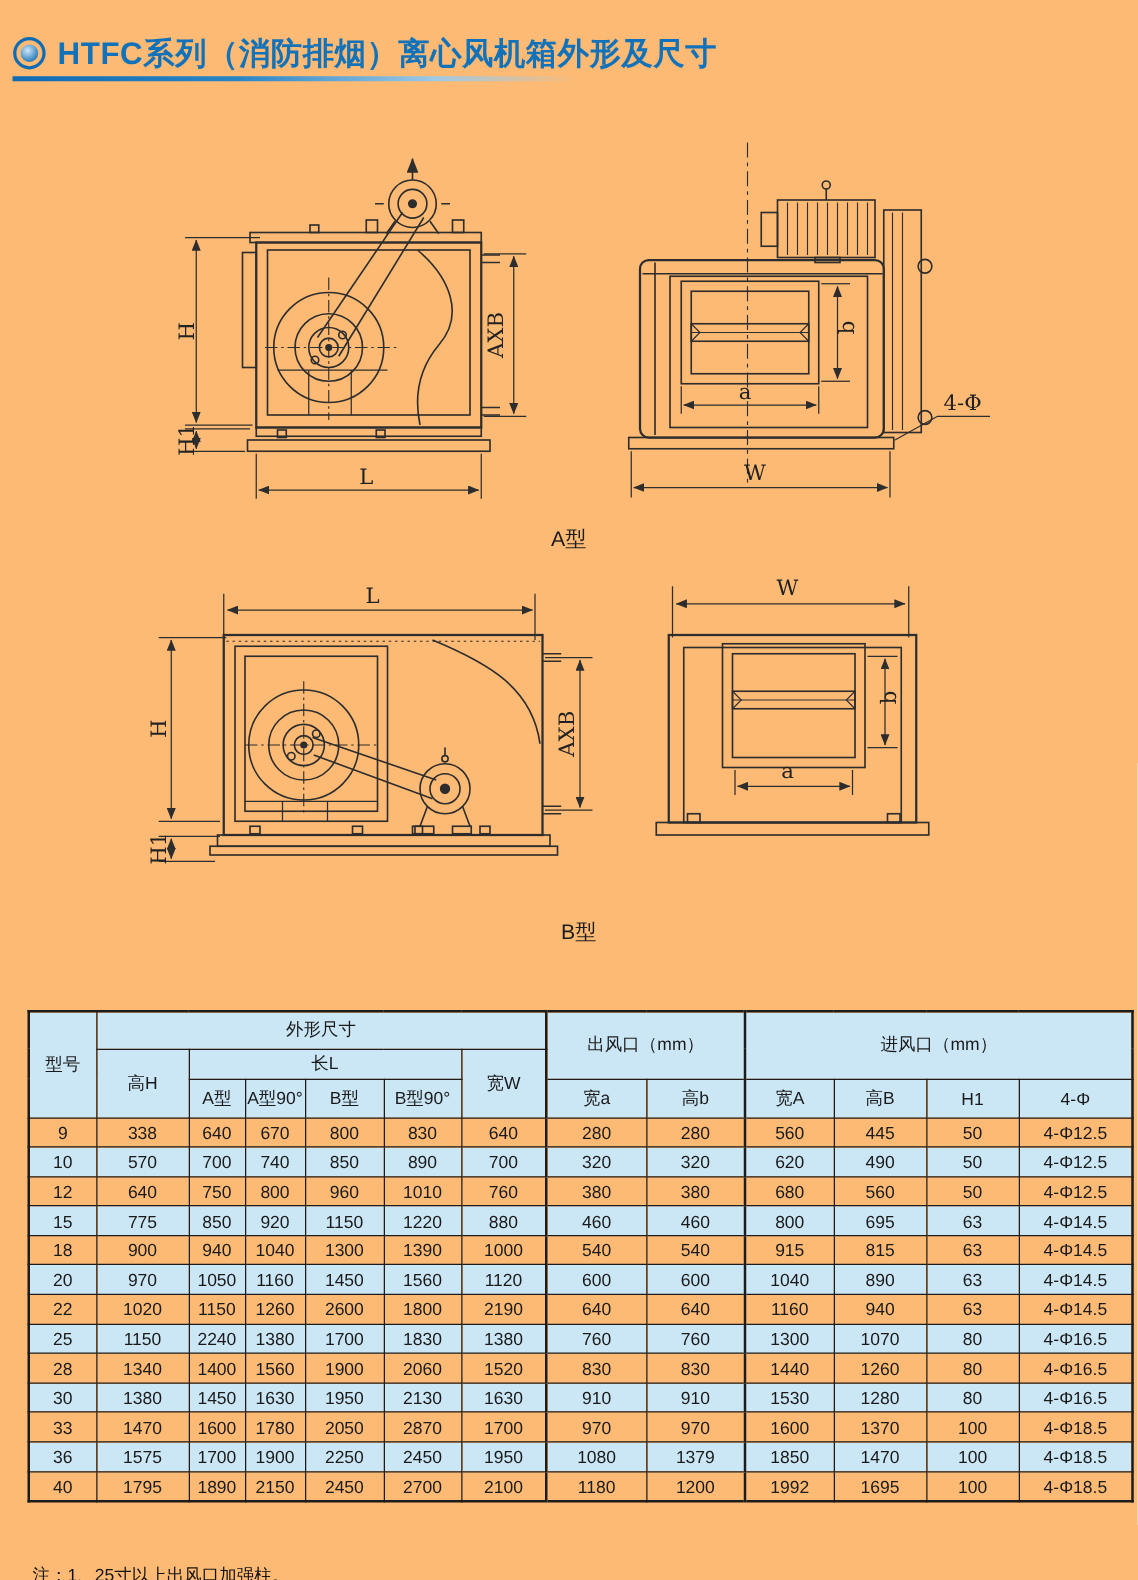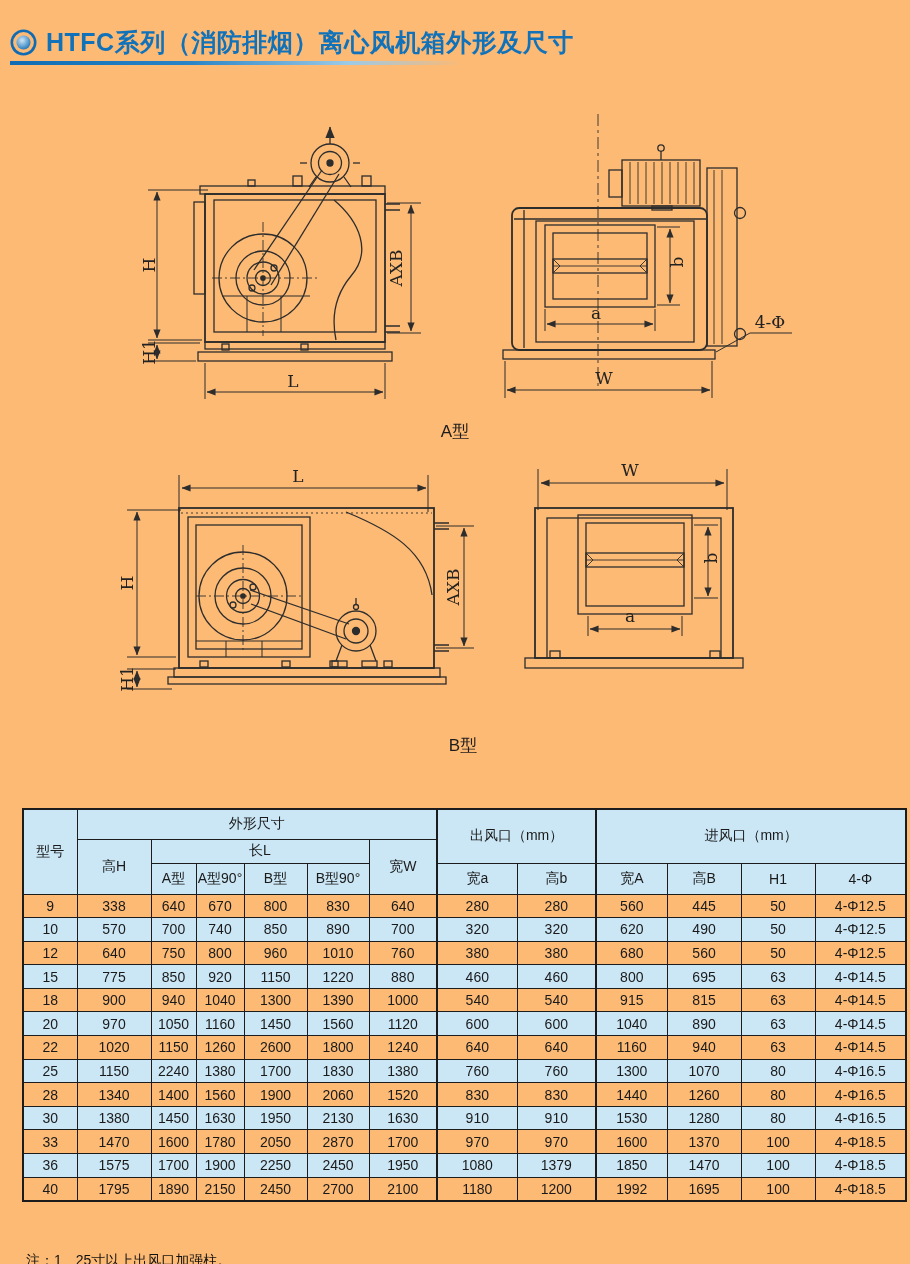--- a/index.html
+++ b/index.html
@@ -394,21 +394,21 @@
           <td>63</td>
           <td>4-Φ14.5</td>
         </tr>
         <tr>
           <td>22</td>
           <td>1020</td>
           <td>1150</td>
           <td>1260</td>
           <td>2600</td>
           <td>1800</td>
-          <td>1240</td>
+          <td>2190</td>
           <td class="sep">640</td>
           <td>640</td>
           <td class="sep">1160</td>
           <td>940</td>
           <td>63</td>
           <td>4-Φ14.5</td>
         </tr>
         <tr>
           <td>25</td>
           <td>1150</td>

